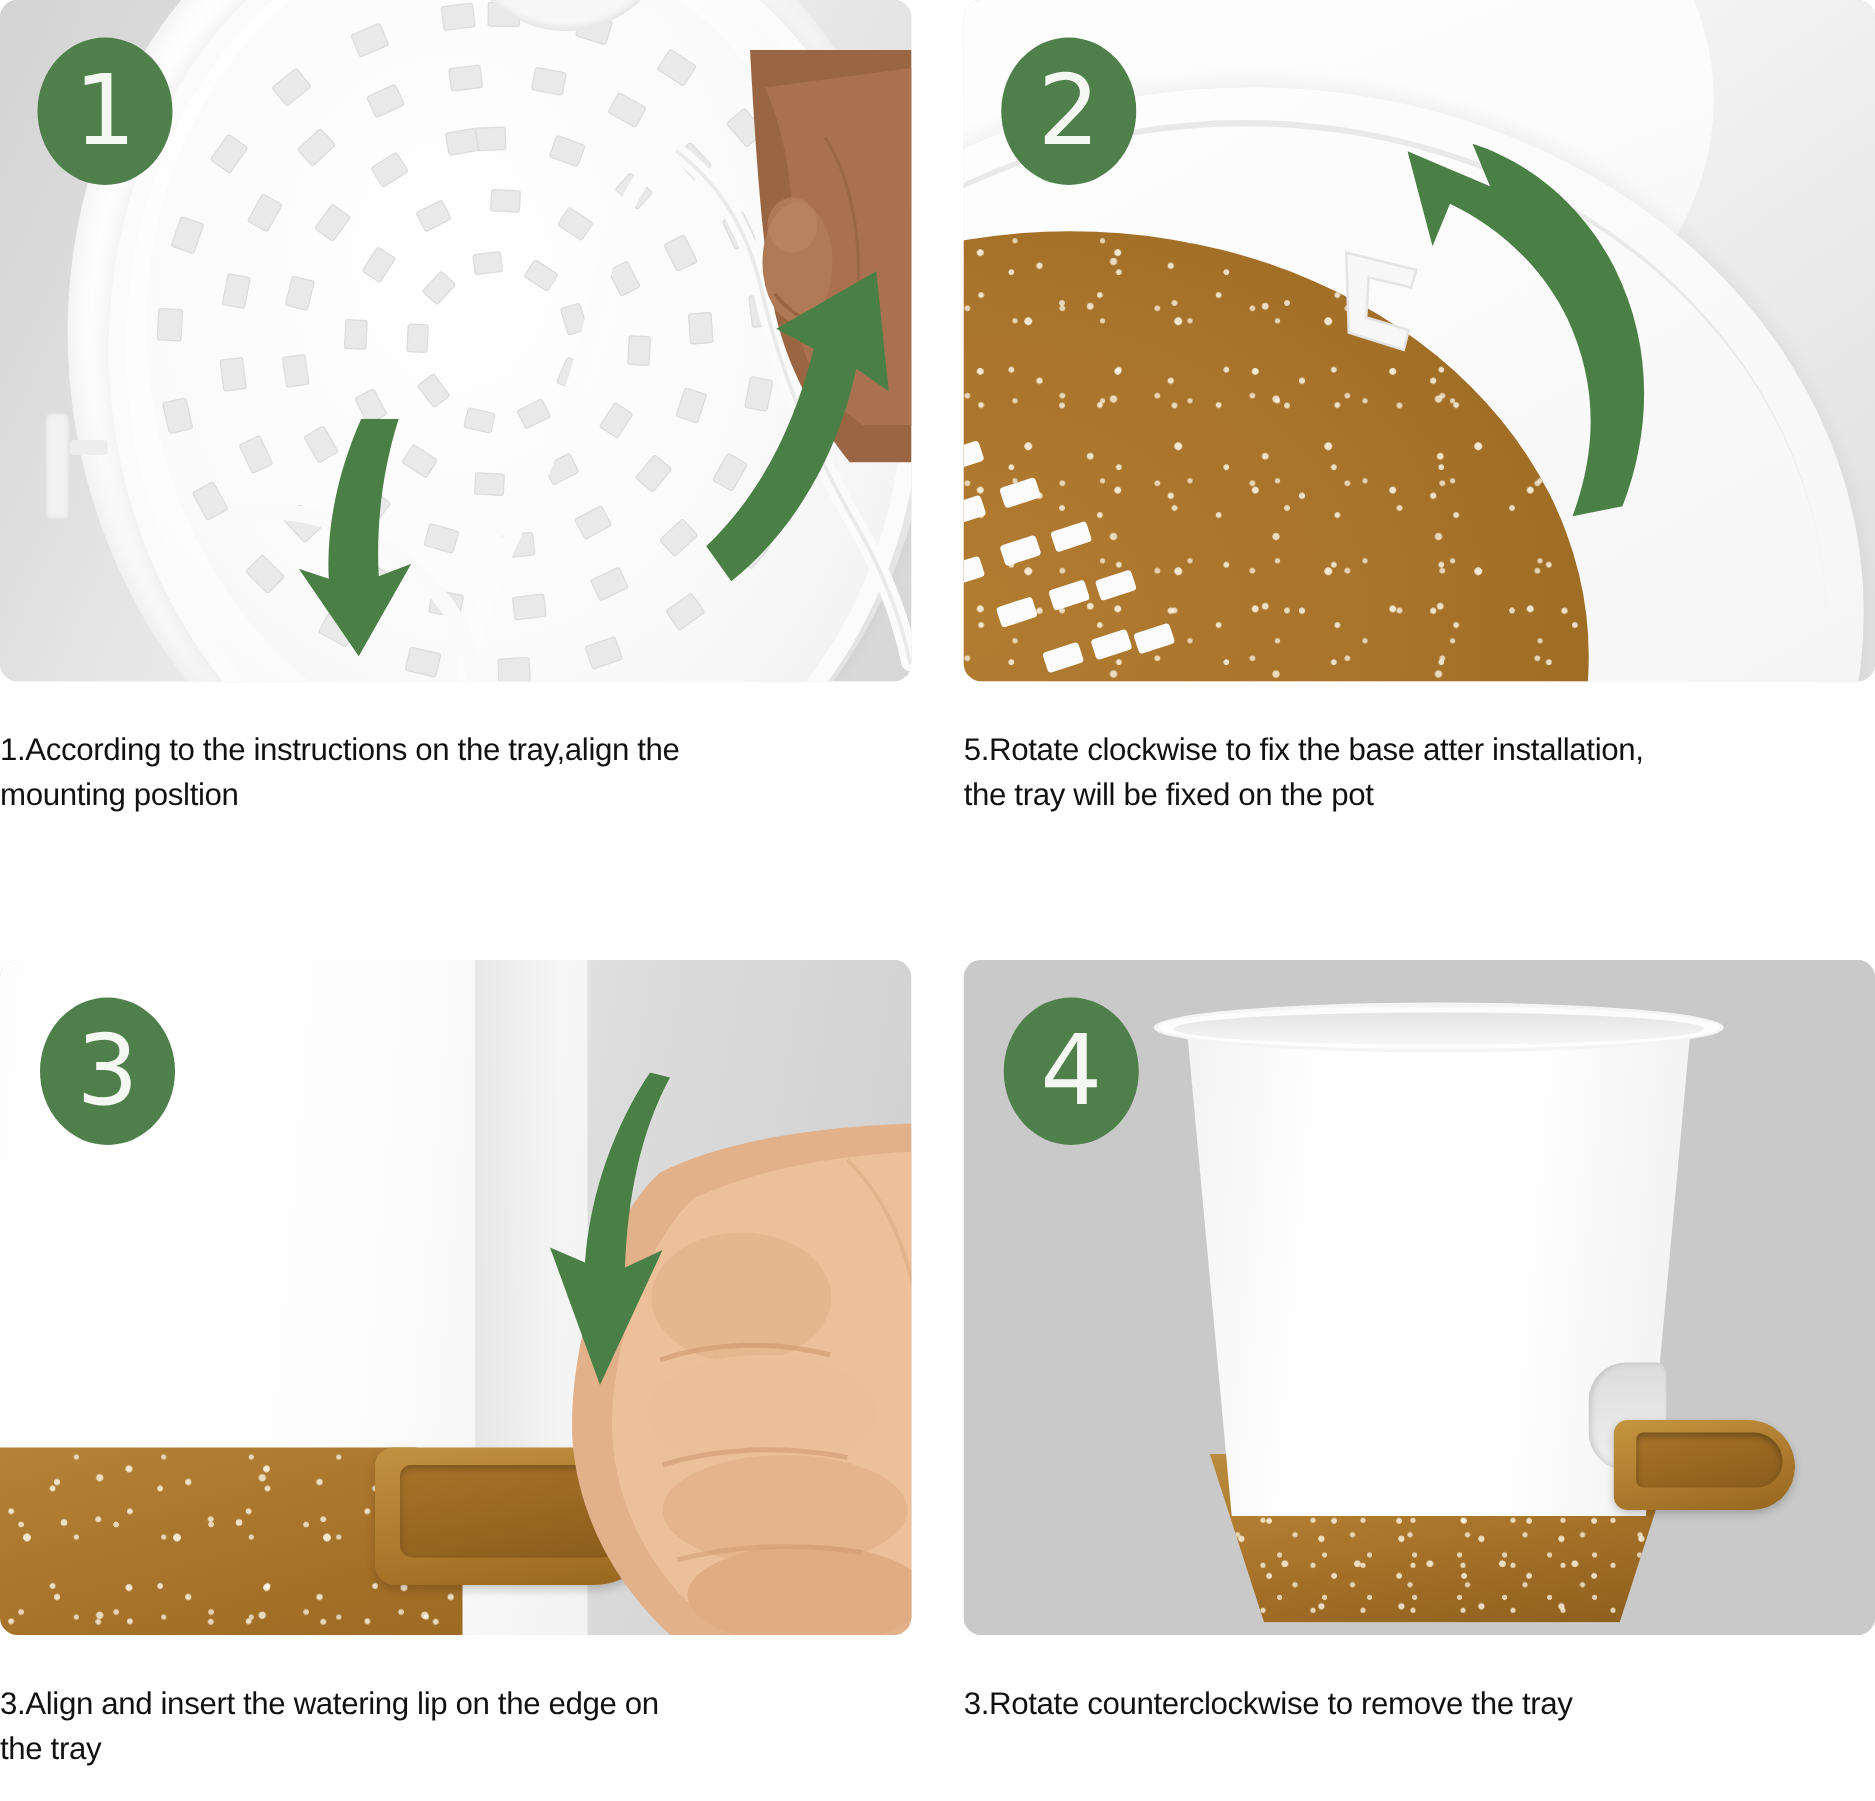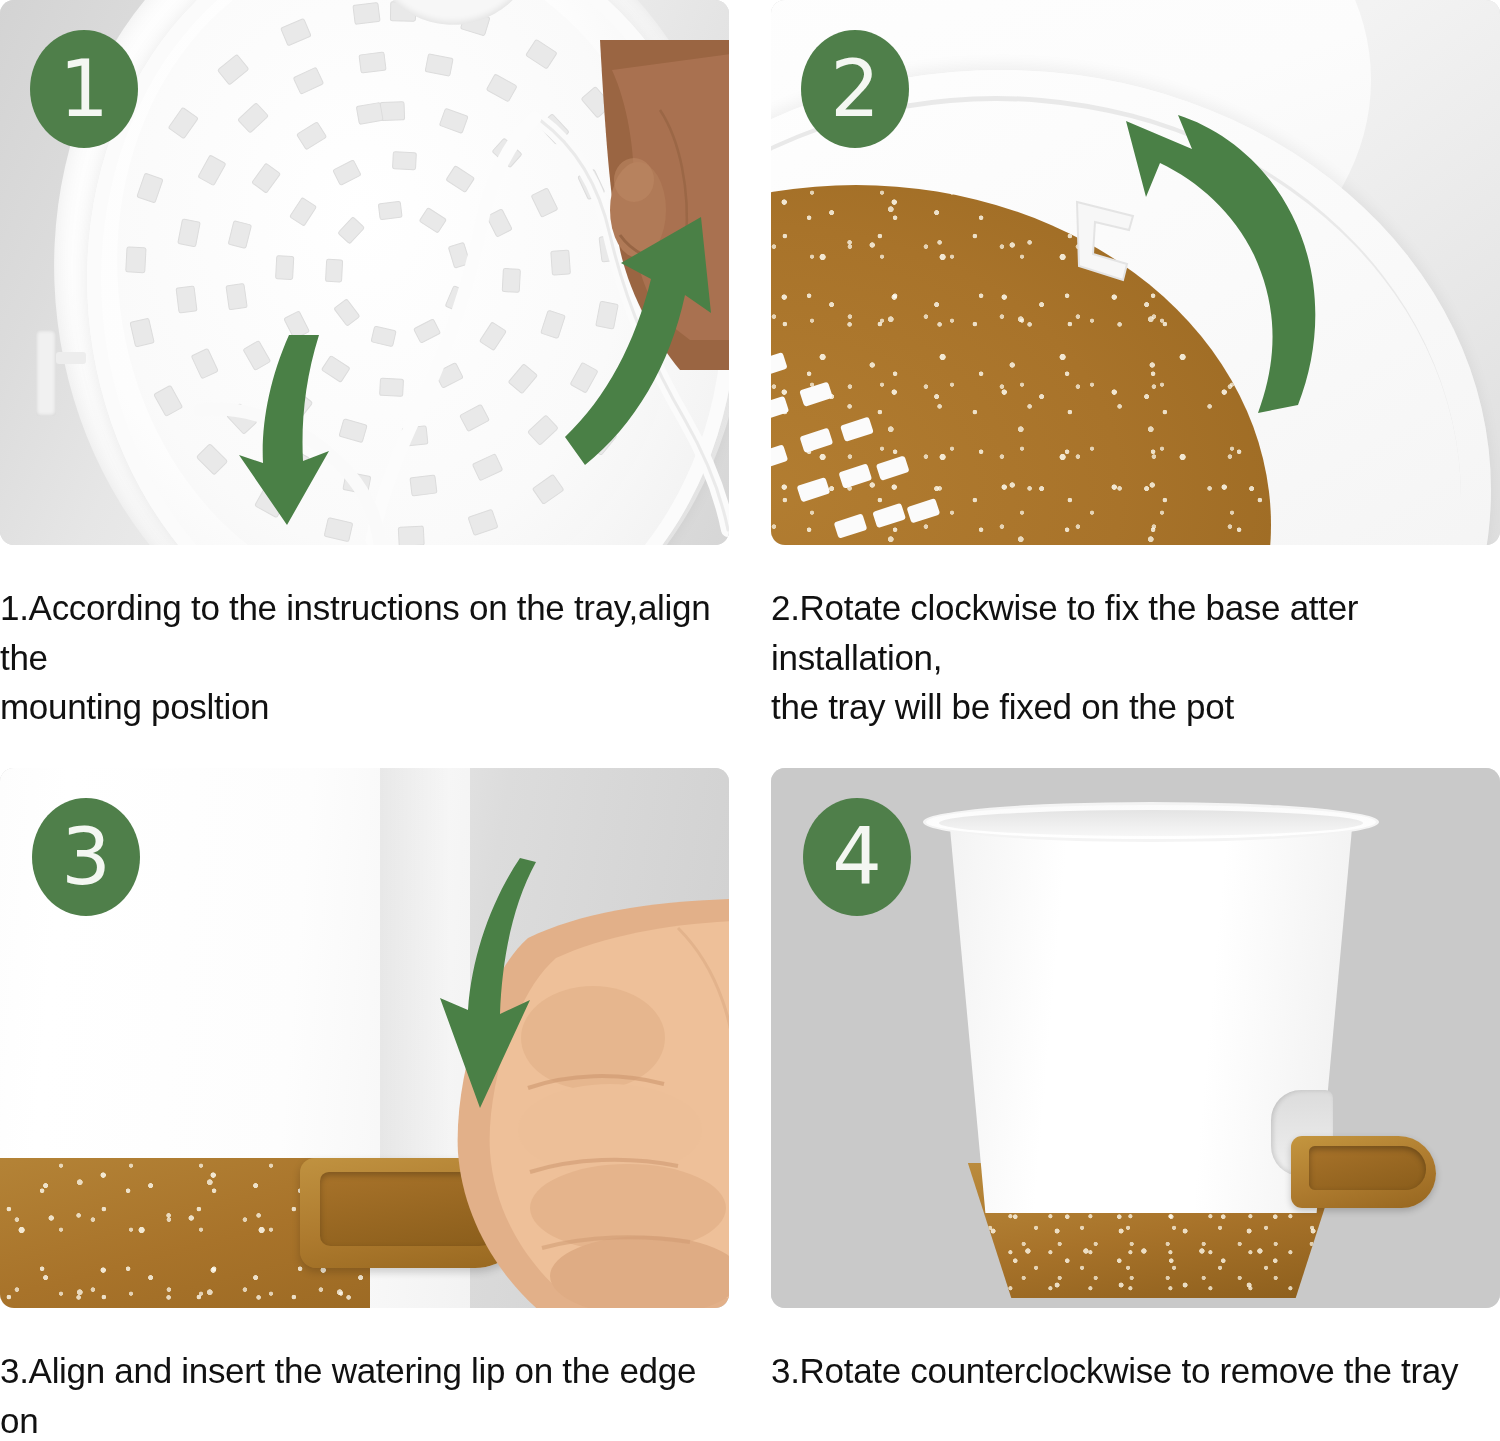--- a/index.html
+++ b/index.html
@@ -69,21 +69,21 @@
     z-index: 40;
     font-family: "DejaVu Sans", sans-serif;
   }
   .row-2 .badge { left: 32px; top: 30px; }
 
   
   .caption {
     position: absolute;
     left: 0;
     width: 715px;
-    font-size: 35px;
+    font-size: 25px;
     line-height: 1.42;
     color: #111111;
     font-family: "Liberation Sans Narrow", "Liberation Sans", sans-serif;
     font-stretch: condensed;
     letter-spacing: -0.3px;
     white-space: pre-line;
   }
   .row-1 .caption { top: 583px; }
   .row-2 .caption { top: 578px; }
   .cell-right .caption { width: 720px; }
@@ -609,21 +609,21 @@
         <svg class="p2-tab" viewBox="0 0 70 100">
           <path d="M6,6 L62,20 L58,34 L24,26 L22,58 L56,68 L52,84 L8,70 Z" fill="#f7f7f7" stroke="#e4e4e4" stroke-width="2"></path>
         </svg>
 
         <svg style="position:absolute; left:355px; top:105px; z-index:30;" width="230" height="310" viewBox="0 0 230 310">
           <path d="M172,300 C196,238 196,170 166,110 C140,58 96,24 52,10 L66,44 L0,16 L20,92 L34,58 C72,76 108,108 128,150 C152,202 152,254 132,308 Z" fill="#4a8046"></path>
         </svg>
 
         <div class="badge">2</div>
       </div>
-      <div class="caption">2.Rotate clockwise to fix the base atter installation,
+      <div class="caption">5.Rotate clockwise to fix the base atter installation,
    the tray will be fixed on the pot</div>
     </div>
   </div>
 
   <div class="row row-2">
 
     <div class="cell cell-left">
       <div class="photo">
         <div class="p3-bg"></div>
         <div class="p3-pot"></div>

